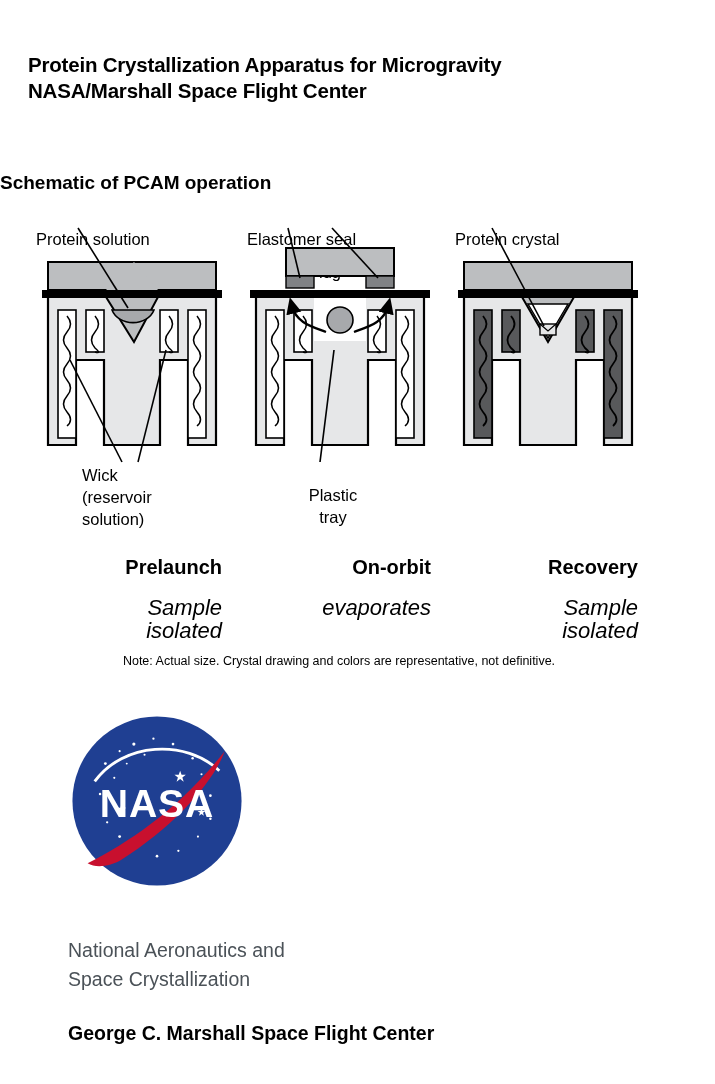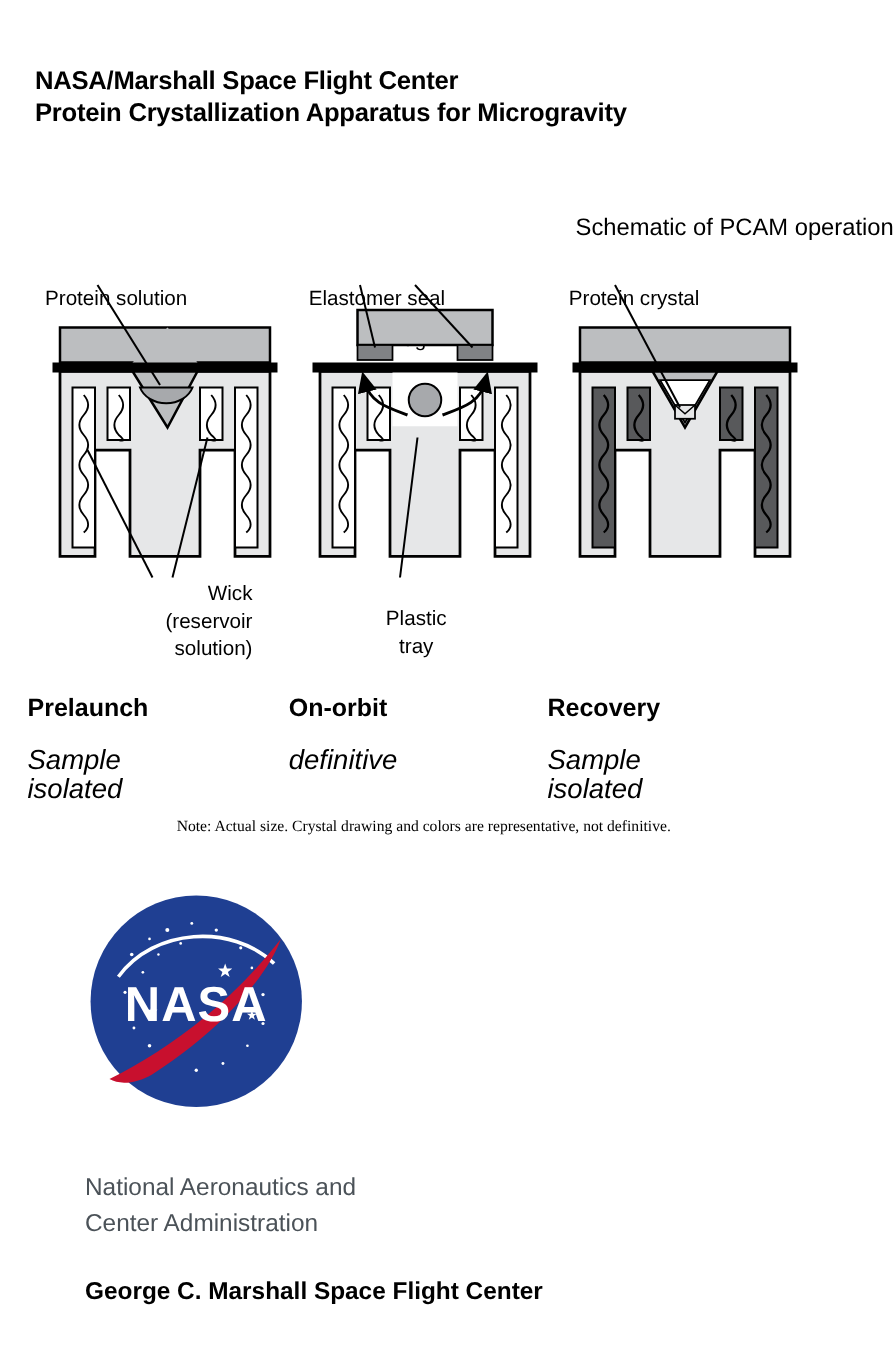--- a/index.html
+++ b/index.html
@@ -29,62 +29,62 @@
     line-height: 26px;
     letter-spacing: -0.2px;
   }
 
   
   #schematic-title {
     position: absolute;
     top: 172px;
     left: 0;
     width: 715px;
-    text-align: right;
+    text-align: left;
     font-size: 19px;
-    font-weight: normal;
+    font-weight: bold;
   }
 
   
   .callout {
     position: absolute;
     font-size: 16.5px;
     white-space: nowrap;
     margin-top: 18px;
   }
   #lbl-protein-solution { left: 36px;  top: 212px; }
   #lbl-elastomer-seal   { left: 247px; top: 212px; }
   #lbl-protein-crystal  { left: 455px; top: 212px; }
   #lbl-plug             { left: 308px; top: 245px; }
 
   #lbl-wick {
     position: absolute;
     left: 82px;
     top: 464px;
     font-size: 16.5px;
     line-height: 22px;
-    text-align: right;
+    text-align: left;
     width: 120px;
   }
   #lbl-plastic-tray {
     position: absolute;
     left: 288px;
     top: 484px;
     font-size: 16.5px;
     line-height: 22px;
     text-align: center;
     width: 90px;
   }
 
   
   .stage-caption {
     position: absolute;
     top: 554px;
     width: 200px;
-    text-align: left;
+    text-align: right;
   }
   .stage-caption .name {
     font-size: 20px;
     font-weight: bold;
     line-height: 26px;
   }
   .stage-caption .state {
     font-size: 22px;
     font-style: italic;
     line-height: 23px;
@@ -95,21 +95,20 @@
   #cap-2 { left: 438px; }
 
   
   #note {
     position: absolute;
     top: 654px;
     left: 0;
     width: 678px;
     text-align: center;
     font-size: 12.5px;
-    font-family: Liberation Serif, serif;
   }
 
   
   #nasa-logo {
     position: absolute;
     left: 68px;
     top: 712px;
     width: 178px;
     height: 178px;
   }
@@ -138,22 +137,22 @@
     left: 0;
     top: 200px;
     width: 715px;
     height: 300px;
   }
 </style>
 </head>
 <body>
 
 <div id="header">
+  <div class="line">Protein Crystallization Apparatus for Microgravity</div>
   <div class="line">NASA/Marshall Space Flight Center</div>
-  <div class="line">Protein Crystallization Apparatus for Microgravity</div>
 </div>
 
 <div id="schematic-title">Schematic of PCAM operation</div>
 
 <div class="callout" id="lbl-protein-solution">Protein solution</div>
 <div class="callout" id="lbl-elastomer-seal">Elastomer seal</div>
 <div class="callout" id="lbl-protein-crystal">Protein crystal</div>
 <div class="callout" id="lbl-plug">Plug</div>
 
 <div id="lbl-wick">
@@ -271,21 +270,21 @@
   <div class="name">Prelaunch</div>
   <div class="state">
     <div>Sample</div>
     <div>isolated</div>
   </div>
 </div>
 
 <div class="stage-caption" id="cap-1">
   <div class="name">On-orbit</div>
   <div class="state">
-    <div>definitive</div>
+    <div>evaporates</div>
   </div>
 </div>
 
 <div class="stage-caption" id="cap-2">
   <div class="name">Recovery</div>
   <div class="state">
     <div>Sample</div>
     <div>isolated</div>
   </div>
 </div>
@@ -322,15 +321,15 @@
 
   <path d="M30,78 C62,34 132,30 170,66" fill="none" stroke="#ffffff" stroke-width="3.2"></path>
 
   <path d="M22,170 C70,146 128,106 176,44 C164,78 120,128 60,166 C48,173 32,176 22,170 Z" fill="#c8102e"></path>
 
   <text x="100" y="118" text-anchor="middle" font-family="Liberation Sans, sans-serif" font-size="44" font-weight="bold" fill="#ffffff" letter-spacing="1">NASA</text>
 </svg>
 
 <div id="footer-agency">
   <div>National Aeronautics and</div>
-  <div>Center Administration</div>
+  <div>Space Crystallization</div>
 </div>
 <div id="footer-center">George C. Marshall Space Flight Center</div>
 
 </body></html>

